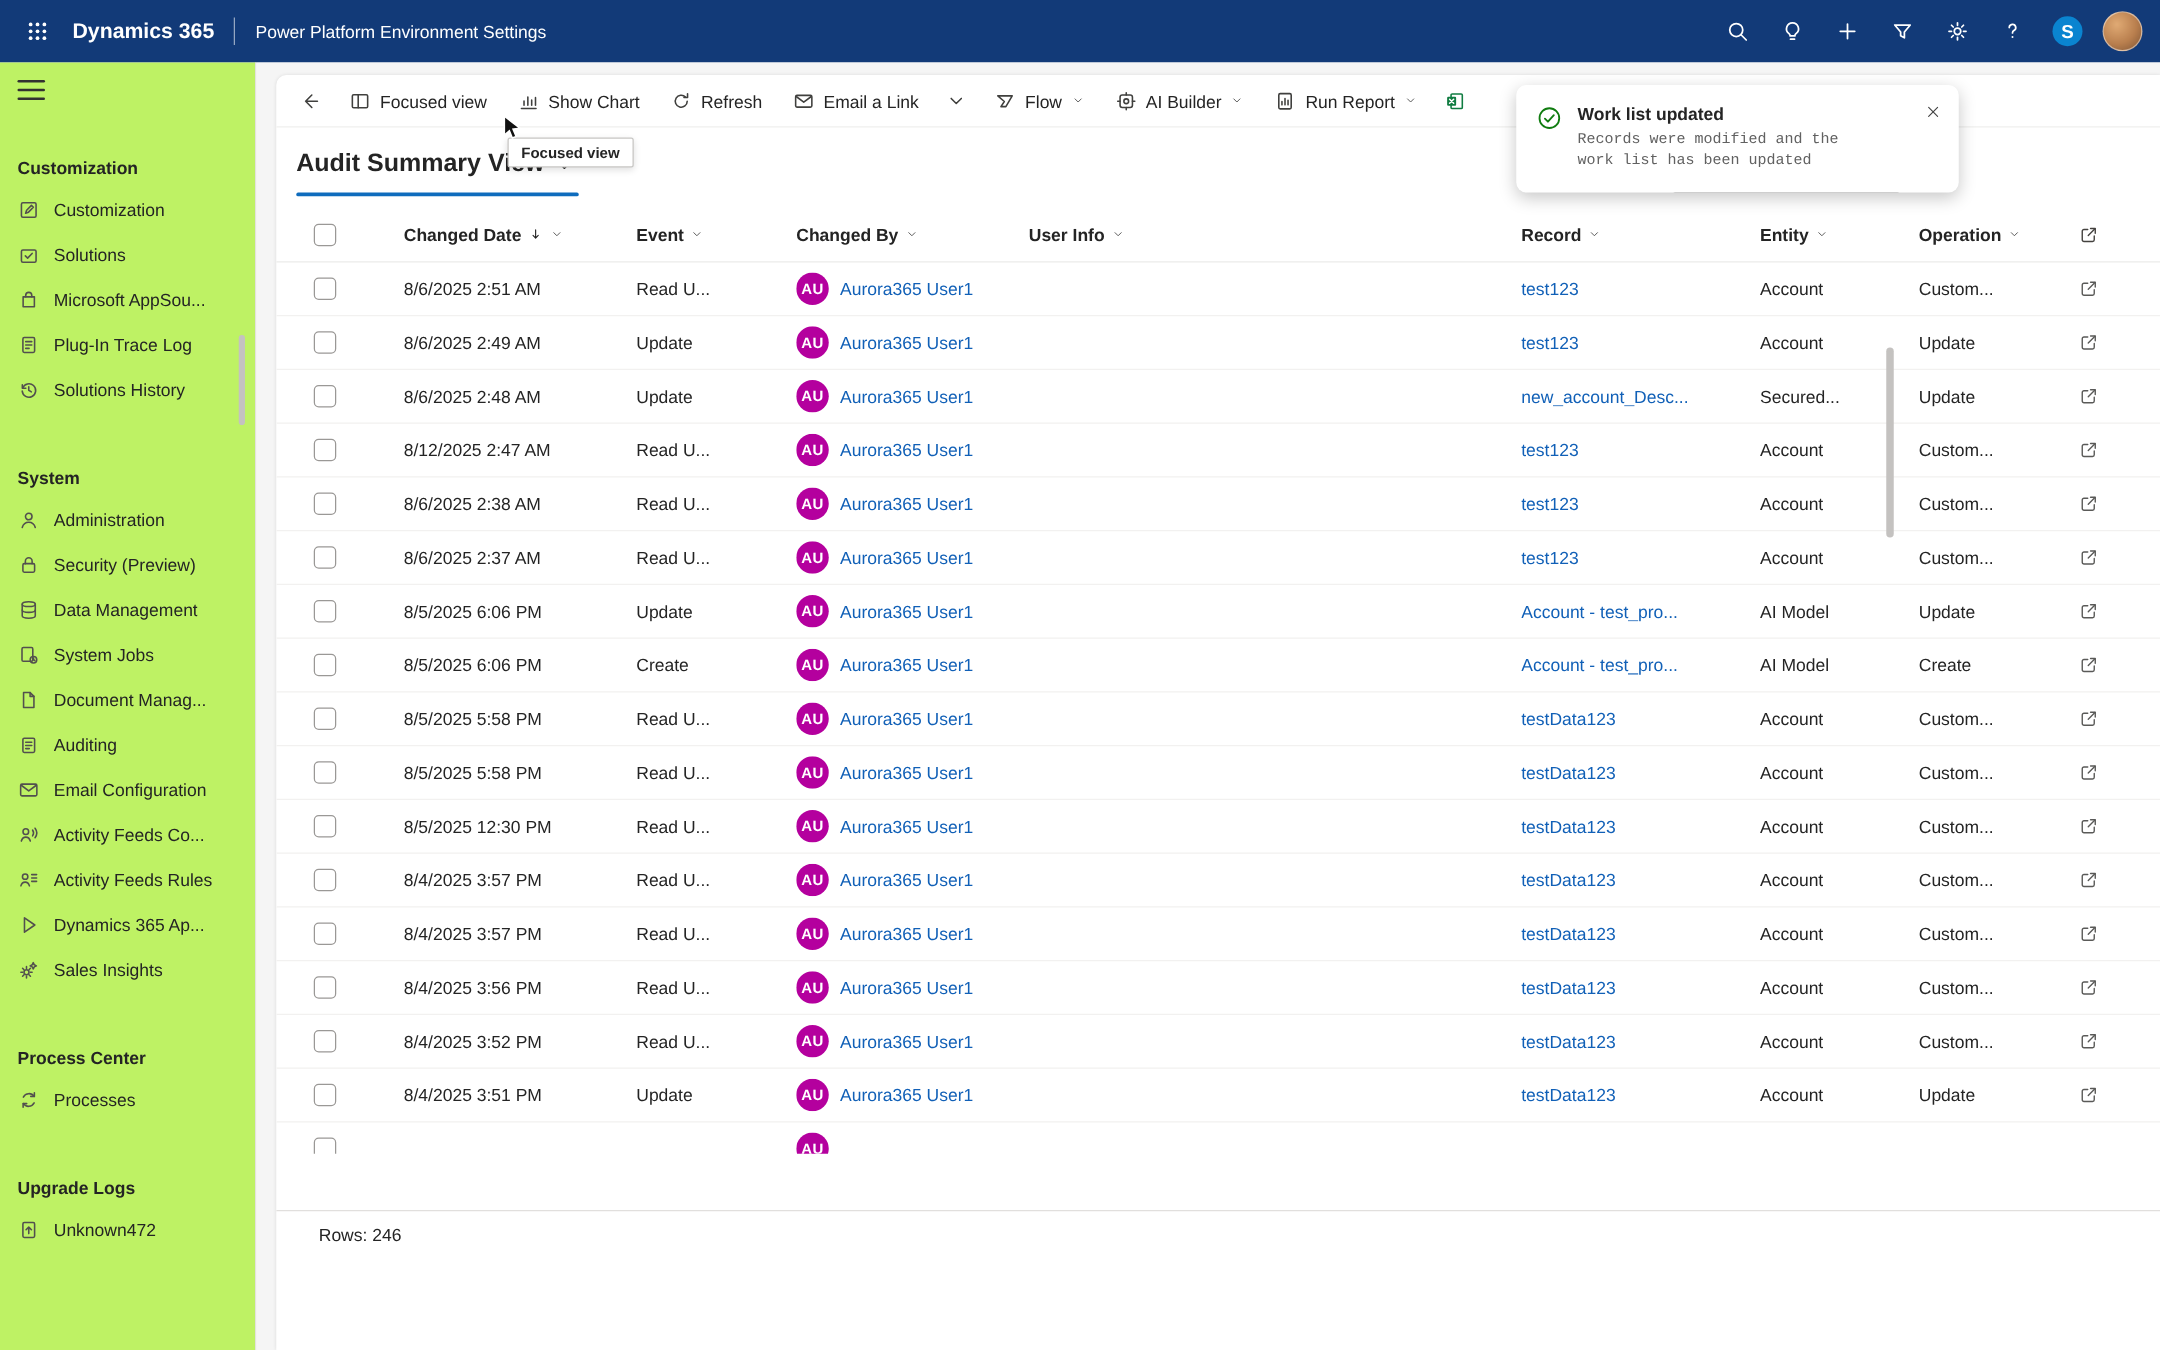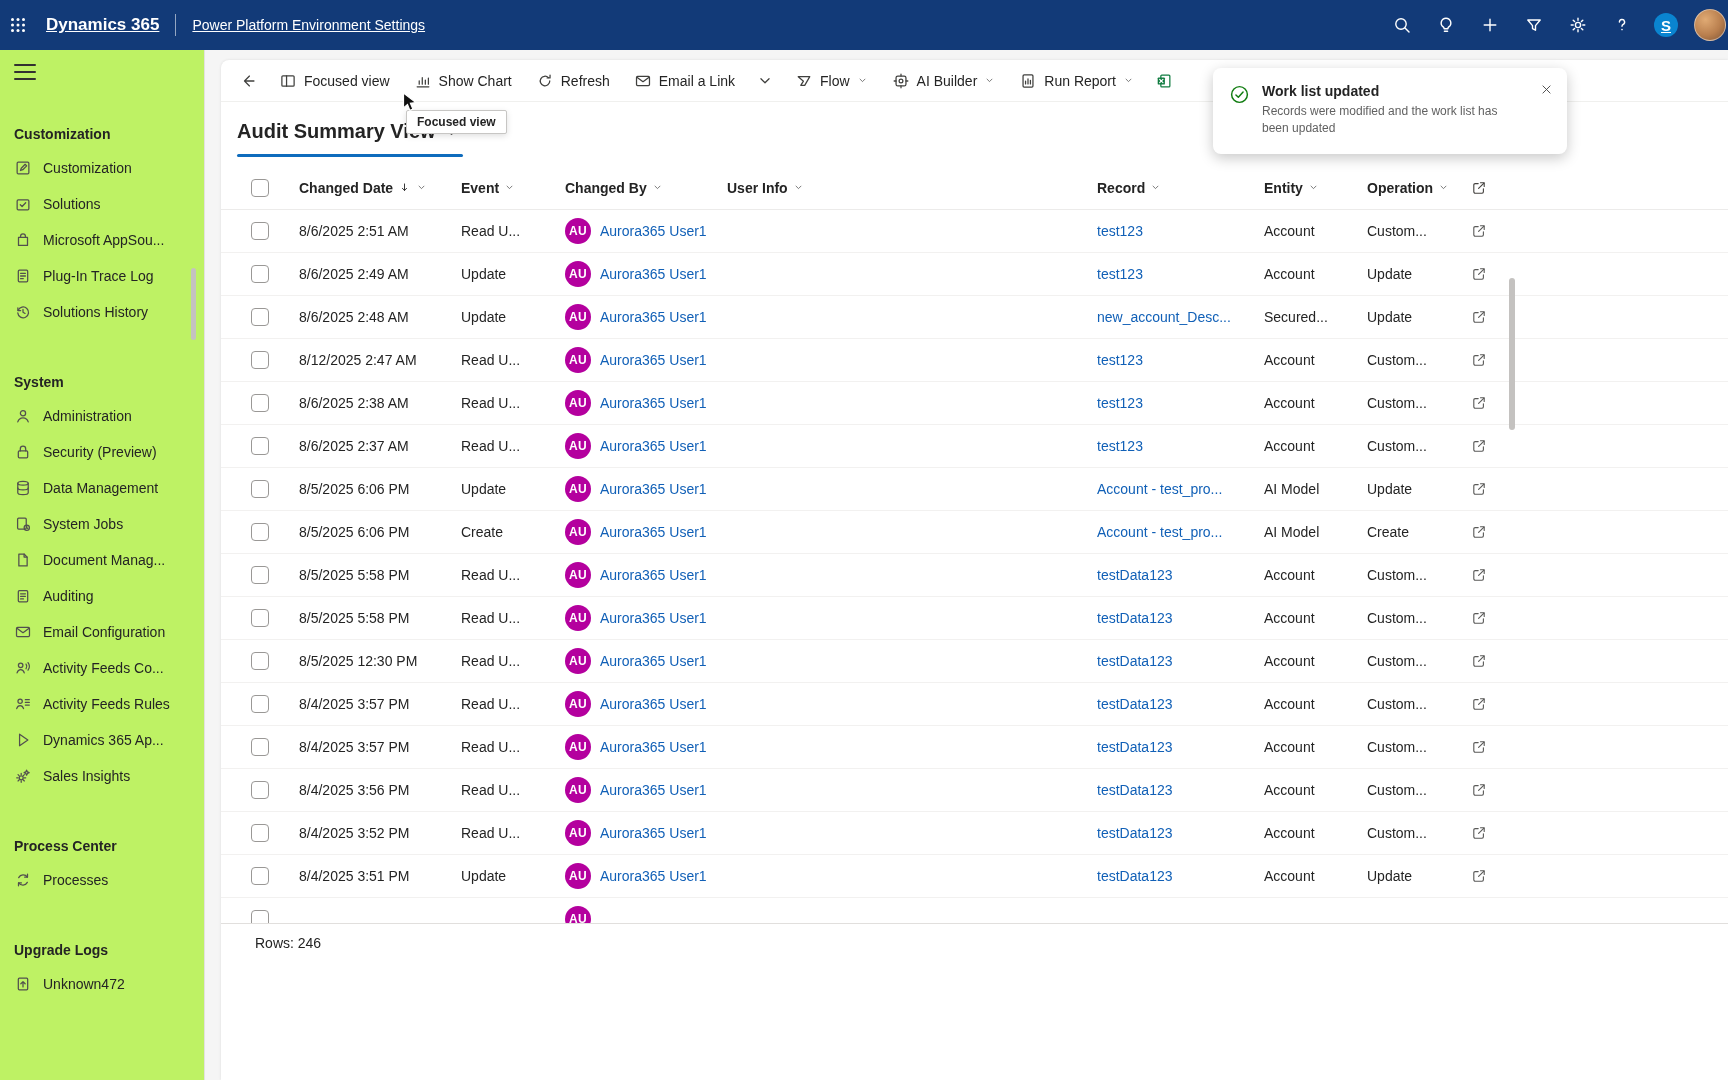--- a/index.html
+++ b/index.html
@@ -5,21 +5,21 @@
   * { margin:0; padding:0; box-sizing:border-box; }
   html,body { width:1728px; height:1080px; overflow:hidden; background:#fff;
     font-family:"Liberation Sans","DejaVu Sans",sans-serif; color:#242424; }
   body { position:relative; }
 
   .ic { display:inline-flex; }
   .ic svg { width:100%; height:100%; display:block; }
 
   
   .topbar { position:absolute; top:0; left:0; width:1728px; height:50px;
-    background:var(--nav,#123a78); display:flex; align-items:center; padding:0 0; color:#fff;text-decoration:underline; }
+    background:var(--nav,#123a78); display:flex; align-items:center; padding:0 12px; color:#fff; }
   .tb-iconbtn { width:36px; height:36px; border:none; background:transparent; color:#fff;
     display:flex; align-items:center; justify-content:center; cursor:pointer; flex:none; }
   .tb-iconbtn .ic { width:20px; height:20px; }
   .tb-title { font-size:17px; font-weight:700; margin-left:10px; white-space:nowrap; }
   .tb-divider { width:1px; height:22px; background:rgba(255,255,255,.55); margin:0 16px; }
   .tb-sub { font-size:14px; white-space:nowrap; }
   .tb-right { margin-left:auto; display:flex; align-items:center; gap:8px; }
   .skype-badge { width:24px; height:24px; border-radius:50%; background:#0a84d0; color:#fff;
     font-size:15px; font-weight:700; display:flex; align-items:center; justify-content:center; }
   .avatar-img { width:32px; height:32px; border-radius:50%;
@@ -60,50 +60,50 @@
     cursor:pointer; font-family:inherit; font-size:20px; font-weight:700; color:#242424; }
   .view-title-btn .chev { width:13px; height:13px; color:#333; margin-top:3px; }
   .view-underline { position:absolute; left:16px; top:52px; width:226px; height:3px;
     background:var(--accent,#0f6cbd); border-radius:2px; }
 
   .filter-box { position:absolute; left:1115px; top:70px; width:186px; height:24px;
     background:#fff; border:1px solid #7a7a7a; border-radius:4px; z-index:1; }
 
   
   .grid-row { display:grid; align-items:center;
-    grid-template-columns:78px 162px 104px 162px 370px 167px 103px 104px 44px; }
+    grid-template-columns:78px 162px 104px 162px 370px 167px 103px 104px 44px;gap:24px; }
   .thead { height:44px; font-size:14px; font-weight:700; border-bottom:1px solid #ecebea; }
   .th { display:flex; align-items:center; gap:5px; cursor:pointer; white-space:nowrap; overflow:hidden; }
   .tbody { height:713px; overflow:hidden; }
   .tr { height:43px; border-bottom:1px solid #f2f1f0; font-size:14px; }
   .td { white-space:nowrap; overflow:hidden; text-overflow:ellipsis; padding-right:10px; }
   .cell-check { display:flex; justify-content:center; }
   .checkbox { width:18px; height:18px; border:1px solid #9a9896; border-radius:4px; background:#fff;
     display:inline-block; cursor:pointer; }
   .persona { display:flex; align-items:center; gap:9px; overflow:hidden; }
   .avatar { width:26px; height:26px; border-radius:50%; background:var(--avatar,#b4009e); color:#fff;
     font-size:12px; font-weight:700; letter-spacing:.3px; flex:none;
     display:flex; align-items:center; justify-content:center; }
   .link { color:var(--link,#1160b7); cursor:pointer; white-space:nowrap; overflow:hidden; text-overflow:ellipsis; }
   .lnk-btn { background:none; border:none; padding:0; cursor:pointer; color:#5a5a58; display:flex; }
   .ic16 { width:16px; height:16px; }
   .th-link { color:#44423f; }
 
   .tfoot { height:38px; border-top:1px solid #e1dfdd; display:flex; align-items:center;
-    padding-left:34px; font-size:14px; color:#242424; }
+    padding-left:34px; font-size:14px; color:#242424;margin-top:45px; }
   .grid-scroll-thumb { position:absolute; left:1288px; top:218px; width:6px; height:152px;
     background:#c4c2c0; border-radius:3px; }
 
   
   .toast { position:absolute; left:1213px; top:68px; width:354px; background:#fff;
     border-radius:8px; box-shadow:0 4px 14px rgba(0,0,0,.22); padding:15px 38px 16px 16px;
     display:flex; gap:12px; z-index:10; }
   .toast-ic { width:21px; height:21px; color:var(--success,#107c10); flex:none; margin-top:1px; }
   .toast-title { font-size:14px; font-weight:700; margin-bottom:4px; }
-  .toast-body { font-size:12px; color:#616161; line-height:1.45; max-width:240px; }
+  .toast-body { font-size:12px; color:#616161; line-height:1.45; max-width:240px;font-family:Liberation Mono, monospace; }
   .toast-close { position:absolute; right:8px; top:8px; width:26px; height:26px; background:none;
     border:none; cursor:pointer; color:#424242; display:flex; align-items:center; justify-content:center; }
   .toast-close .ic { width:13px; height:13px; }
 
   
   .tooltip { position:absolute; left:406px; top:110px; z-index:9; background:#fff;
     border:1px solid #c7c6c4; border-radius:2px; box-shadow:0 2px 6px rgba(0,0,0,.13);
     padding:4px 10px; font-size:12px; font-weight:700; color:#242424; white-space:nowrap; }
   .cursor { position:absolute; left:402px; top:92px; z-index:12; }
 </style>

